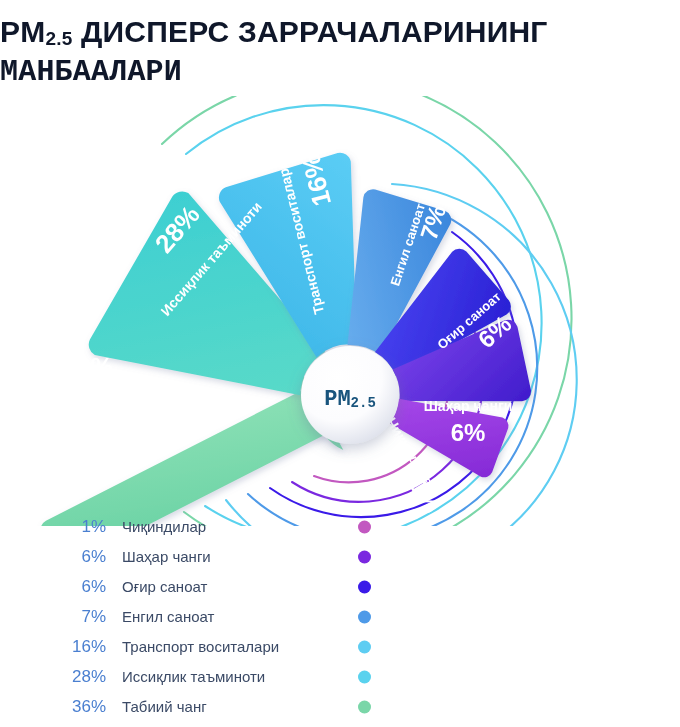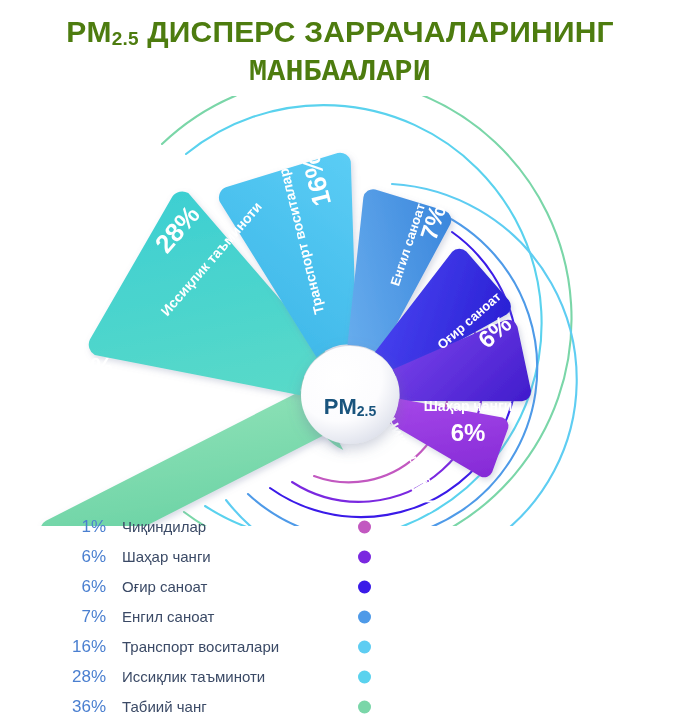--- a/index.html
+++ b/index.html
@@ -5,38 +5,38 @@
   html,body{margin:0;padding:0;}
   body{
     width:680px;height:727px;background:#ffffff;overflow:hidden;
     font-family:"Liberation Sans","DejaVu Sans",sans-serif;
     position:relative;
   }
   #root{position:absolute;inset:0;}
 
   
   .title{
-    position:absolute;left:0;top:14px;width:680px;text-align:center;
-    color:#4d7c0f;font-weight:bold;font-size:30px;line-height:36px;
+    position:absolute;left:0;top:14px;width:680px;
+    color:#0f172a;font-weight:bold;font-size:30px;line-height:36px;
     letter-spacing:.2px;
   }
   .title .l2{display:block;font-family:Liberation Mono, monospace;}
   .title sub{font-size:19px;vertical-align:baseline;position:relative;top:3px;}
 
   
   .chartwrap{position:absolute;left:0;top:96px;width:680px;height:430px;}
   svg.chart{display:block;}
   .slicelabel{
     fill:#ffffff;font-family:"Liberation Sans","DejaVu Sans",sans-serif;
     font-weight:bold;paint-order:stroke;
   }
 
   
   .hubtext{
-    position:absolute;left:0;top:12px;width:680px;height:430px;pointer-events:none;
+    position:absolute;left:0;top:4px;width:680px;height:430px;pointer-events:none;font-family:Liberation Mono, monospace;
   }
   .hublabel{
     position:absolute;left:350px;top:299px;transform:translate(-50%,-50%);
     color:#19547d;font-weight:bold;font-size:22px;white-space:nowrap;
   }
   .hublabel sub{font-size:14px;vertical-align:baseline;position:relative;top:2px;font-weight:bold;}
 
   
   .legend{position:absolute;left:0;top:505px;width:680px;height:210px;}
   .legrow{

